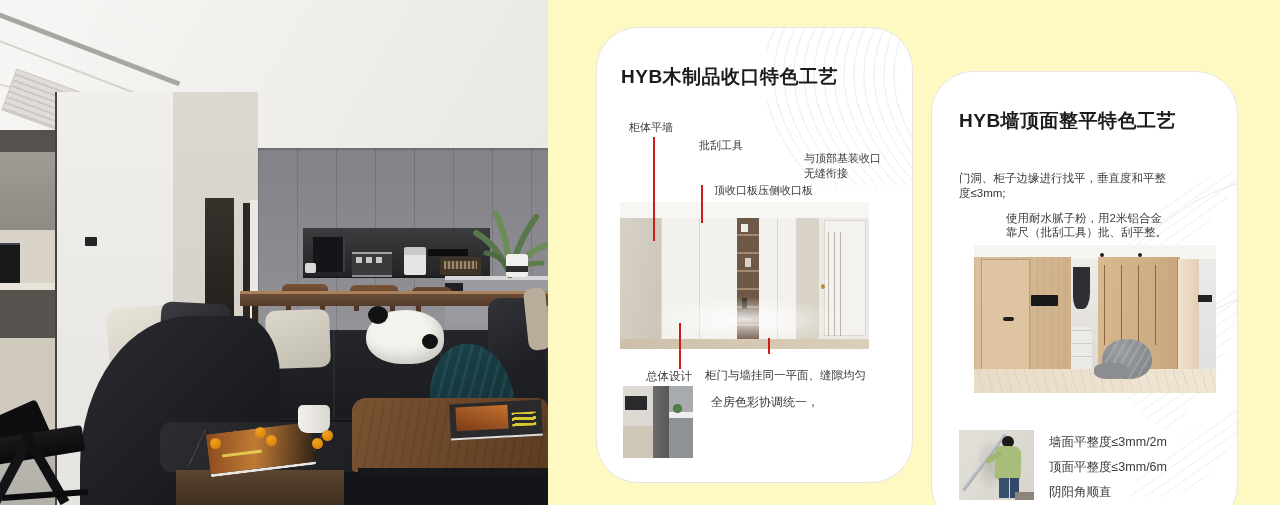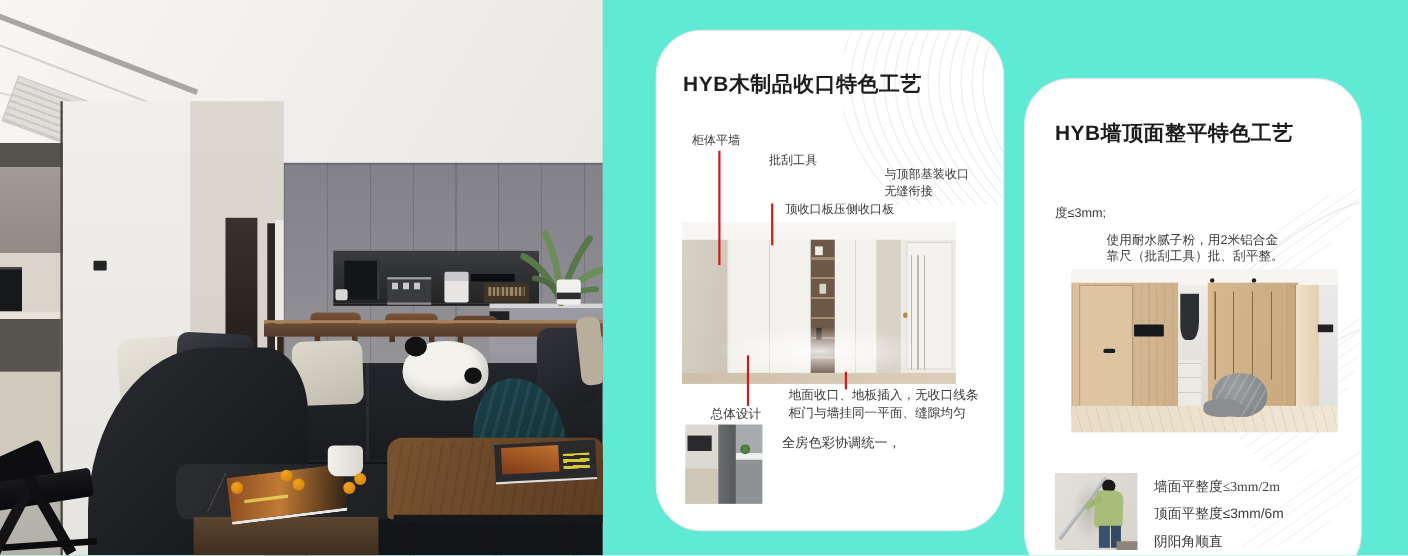--- a/index.html
+++ b/index.html
@@ -1,16 +1,16 @@
 <!DOCTYPE html>
 <html style="--annotation-red: #cf1b17; --card-border: #e5e5e5; --text-dark: #1c1c1c; --text-body: #3a3a3a;"><head>
 <meta charset="utf-8">
 <style>
   html,body{margin:0;padding:0;background:#fff;}
-  .stage{position:relative;width:1280px;height:505px;background:#5eead4;overflow:hidden;
+  .stage{position:relative;width:1280px;height:505px;background:#fef9c3;overflow:hidden;
          font-family:"Liberation Sans","DejaVu Sans",sans-serif;color:#333;}
   .a{position:absolute;}
 
   
   .ph{left:0;top:0;width:548px;height:505px;background:#b6b3ae;overflow:hidden;}
   .ph-ceiling{left:0;top:0;width:548px;height:152px;background:linear-gradient(120deg,#f7f6f4,#e9e8e5);}
   .ph-diff1{left:-12px;top:8px;width:205px;height:5px;background:#a8a6a2;transform:rotate(21deg);transform-origin:left center;}
   .ph-diff2{left:-6px;top:38px;width:275px;height:2px;background:#d4d2ce;transform:rotate(21deg);transform-origin:left center;}
   .ph-diff3{left:-6px;top:82px;width:285px;height:2px;background:#dedcd8;transform:rotate(14deg);transform-origin:left center;}
   .ph-vent{left:6px;top:84px;width:96px;height:42px;transform:rotate(20deg);border:1px solid #c6c3be;
@@ -120,21 +120,21 @@
   .card{background:#fff;border:1px solid var(--card-border,#e5e5e5);border-radius:42px;overflow:hidden;}
   .card1{left:596px;top:27px;width:315px;height:454px;}
   .card2{left:931px;top:27px;width:305px;height:454px;margin-top:44px;}
   .card-title{font-size:19px;font-weight:700;color:var(--text-dark,#1c1c1c);letter-spacing:.5px;white-space:nowrap;}
   .c1-title{left:24px;top:36px;}
   .c2-title{left:27px;top:36px;}
   .lbl{font-size:11px;color:var(--text-body,#3a3a3a);white-space:nowrap;}
   .l-cab{left:32px;top:92px;} .l-seam{left:102px;top:110px;} .l-top{left:77px;top:155px;margin-left:40px;}
   .l-ceil1{left:207px;top:123px;} .l-ceil2{left:207px;top:138px;}
   .l-door{left:49px;top:341px;font-size:11.5px;}
-  .l-floor1{left:120px;top:324px;font-size:11.5px;} .l-floor2{left:120px;top:340px;font-size:11.5px;}
+  .l-floor1{left:120px;top:324px;font-size:11.5px;} .l-floor2{left:108px;top:340px;font-size:11.5px;}
   .l-sum1{left:114px;top:366px;font-size:12px;} .l-sum2{left:114px;top:384px;font-size:12px;}
   .rl{width:2px;background:var(--annotation-red,#cf1b17);}
   .rl1{left:56px;top:109px;height:104px;} .rl2{left:104px;top:157px;height:38px;}
   .rl3{left:82px;top:295px;height:46px;} .rl4{left:171px;top:310px;height:16px;}
 
   .c1img{left:23px;top:174px;width:249px;height:147px;background:#f7f6f3;}
   .i1-ceil{left:0;top:0;width:249px;height:17px;background:#f7f6f3;border-bottom:1px solid #e3e0da;}
   .i1-wallL{left:0;top:16px;width:41px;height:124px;background:linear-gradient(100deg,#d8d2c6,#cbc4b7);}
   .i1-doors1{left:41px;top:16px;width:76px;height:121px;background:#f3f1ed;
     border-left:1px solid #ddd9d2;background-image:repeating-linear-gradient(90deg,transparent 0 37px,#d9d6cf 37px 38px);}
@@ -158,21 +158,21 @@
   .t1-floor{left:0;top:40px;width:30px;height:32px;background:#cfc7b8;}
   .t1-col{left:30px;top:0;width:16px;height:72px;background:linear-gradient(90deg,#6a6c6e,#565859);}
   .t1-kup{left:46px;top:0;width:24px;height:26px;background:#a7abad;}
   .t1-kcnt{left:46px;top:26px;width:24px;height:6px;background:#eef0ef;}
   .t1-klow{left:46px;top:32px;width:24px;height:40px;background:#8e9294;}
   .t1-plant{left:50px;top:18px;width:9px;height:9px;border-radius:50%;background:radial-gradient(#5d8a4b,#3f6a33);}
 
   .c2-p1a{left:27px;top:99px;font-size:11.5px;} .c2-p1b{left:27px;top:114px;font-size:11.5px;}
   .c2-p2a{left:74px;top:139px;font-size:11.5px;} .c2-p2b{left:74px;top:153px;font-size:11.5px;}
   .c2-cap{left:42px;top:331px;width:242px;text-align:center;font-size:12.5px;}
-  .c2-s1{left:117px;top:362px;font-size:12.5px;font-family:Liberation Serif, serif;} .c2-s2{left:117px;top:387px;font-size:12.5px;} .c2-s3{left:117px;top:412px;font-size:12.5px;}
+  .c2-s1{left:117px;top:362px;font-size:12.5px;} .c2-s2{left:117px;top:387px;font-size:12.5px;} .c2-s3{left:117px;top:412px;font-size:12.5px;}
 
   .c2img{left:42px;top:173px;width:242px;height:148px;background:#f5f4f1;}
   .i2-ceil{left:0;top:0;width:242px;height:14px;background:#f6f5f2;}
   .i2-dl1{left:126px;top:8px;width:4px;height:4px;background:#222;border-radius:50%;}
   .i2-dl2{left:164px;top:8px;width:4px;height:4px;background:#222;border-radius:50%;}
   .i2-woodL{left:0;top:12px;width:97px;height:122px;background:linear-gradient(95deg,#dcc09c,#cdb08a);}
   .i2-grainL{left:0;top:12px;width:97px;height:122px;background:repeating-linear-gradient(90deg,rgba(120,80,40,.10) 0 1px,transparent 1px 7px);}
   .i2-doorL{left:7px;top:14px;width:47px;height:118px;background:#dfc4a1;border:1px solid rgba(120,85,45,.35);}
   .i2-handle{left:29px;top:72px;width:11px;height:4px;background:#1d1d1f;border-radius:2px;}
   .i2-intercom{left:57px;top:50px;width:27px;height:11px;background:#17181a;border-radius:1px;}
@@ -367,21 +367,20 @@
       <div class="a i1-floor"></div>
       <div class="a i1-glow"></div>
     </div>
 
     <div class="a rl rl1"></div>
     <div class="a rl rl2"></div>
     <div class="a rl rl3"></div>
     <div class="a rl rl4"></div>
 
     <div class="a lbl l-door">总体设计</div>
-    <div class="a lbl l-floor1">地面收口、地板插入，无收口线条</div>
     <div class="a lbl l-floor2">柜门与墙挂同一平面、缝隙均匀</div>
 
     <div class="a c1thumb">
       <div class="a t1-tv"></div>
       <div class="a t1-floor"></div>
       <div class="a t1-col"></div>
       <div class="a t1-kup"></div>
       <div class="a t1-kcnt"></div>
       <div class="a t1-klow"></div>
       <div class="a t1-plant"></div>
@@ -398,20 +397,21 @@
       </defs>
       <path d="M5 95 Q55 10 130 2 Q100 70 30 105 Q12 103 5 95 Z" fill="url(#hatch)"></path>
       <path d="M2 210 Q60 140 130 120 Q118 210 55 265 Q15 245 2 210 Z" fill="url(#hatch)"></path>
       <path d="M10 330 Q70 255 130 240 Q120 305 60 330 Z" fill="url(#hatch)"></path>
       <path d="M0 100 Q70 30 130 15" fill="none" stroke="#e7e7e7" stroke-width="1"></path>
       <path d="M0 215 Q75 150 130 130" fill="none" stroke="#e7e7e7" stroke-width="1"></path>
     </svg>
 
     <div class="a card-title c2-title">HYB墙顶面整平特色工艺</div>
 
+    <div class="a lbl c2-p1a">门洞、柜子边缘进行找平，垂直度和平整</div>
     <div class="a lbl c2-p1b">度≤3mm;</div>
     <div class="a lbl c2-p2a">使用耐水腻子粉，用2米铝合金</div>
     <div class="a lbl c2-p2b">靠尺（批刮工具）批、刮平整。</div>
 
     <div class="a c2img">
       <div class="a i2-ceil"></div>
       <div class="a i2-dl1"></div>
       <div class="a i2-dl2"></div>
       <div class="a i2-woodL"></div>
       <div class="a i2-grainL"></div>

